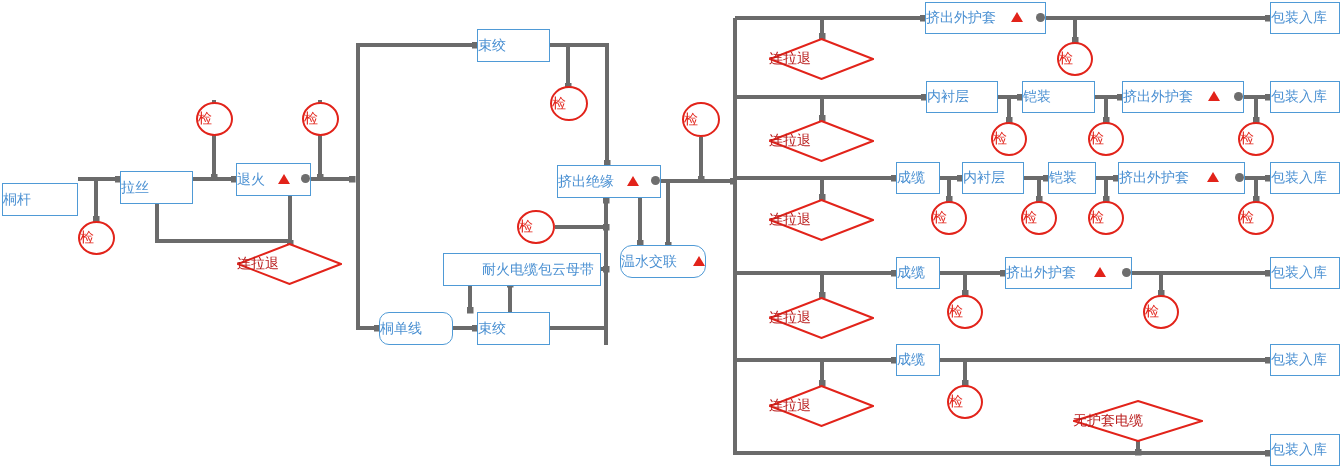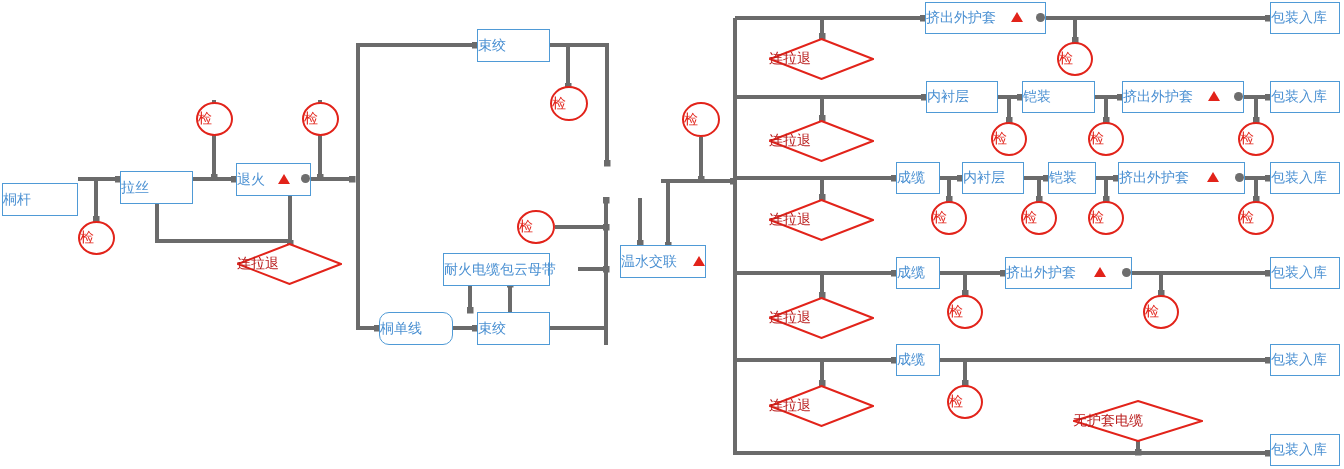--- a/index.html
+++ b/index.html
@@ -115,30 +115,35 @@
       <span class="lbl">拉丝</span>
     </div>
     <div class="node box" style="left: 236px; top: 163px; width: 75px; height: 33px;">
       <span class="lbl">退火</span>
       <span class="tri"></span>
       <span class="dot"></span>
     </div>
     <div class="node box" style="left: 477px; top: 29px; width: 73px; height: 33px;">
       <span class="lbl">束绞</span>
     </div>
-    <div class="node box" style="left: 443px; top: 253px; width: 107px; height: 33px;">
+    <div class="node box" style="left: 557px; top: 165px; width: 104px; height: 33px;">
+      <span class="lbl">挤出绝缘</span>
+      <span class="tri"></span>
+      <span class="dot"></span>
+    </div>
+    <div class="node box" style="left: 443px; top: 253px; width: 158px; height: 33px; padding-left: 38px;">
       <span class="lbl">耐火电缆包云母带</span>
     </div>
     <div class="node box" style="left: 379px; top: 312px; width: 74px; height: 33px; border-radius: 10px;">
       <span class="lbl">桐单线</span>
     </div>
     <div class="node box" style="left: 477px; top: 312px; width: 73px; height: 33px;">
       <span class="lbl">束绞</span>
     </div>
-    <div class="node box" style="left: 620px; top: 245px; width: 86px; height: 33px;">
+    <div class="node box" style="left: 620px; top: 245px; width: 86px; height: 33px; border-radius: 12px;">
       <span class="lbl">温水交联</span>
       <span class="tri"></span>
     </div>
     <div class="node box" style="left: 925px; top: 2px; width: 121px; height: 32px;">
       <span class="lbl">挤出外护套</span>
       <span class="tri"></span>
       <span class="dot"></span>
     </div>
     <div class="node box" style="left: 1270px; top: 2px; width: 70px; height: 32px;">
       <span class="lbl">包装入库</span>

